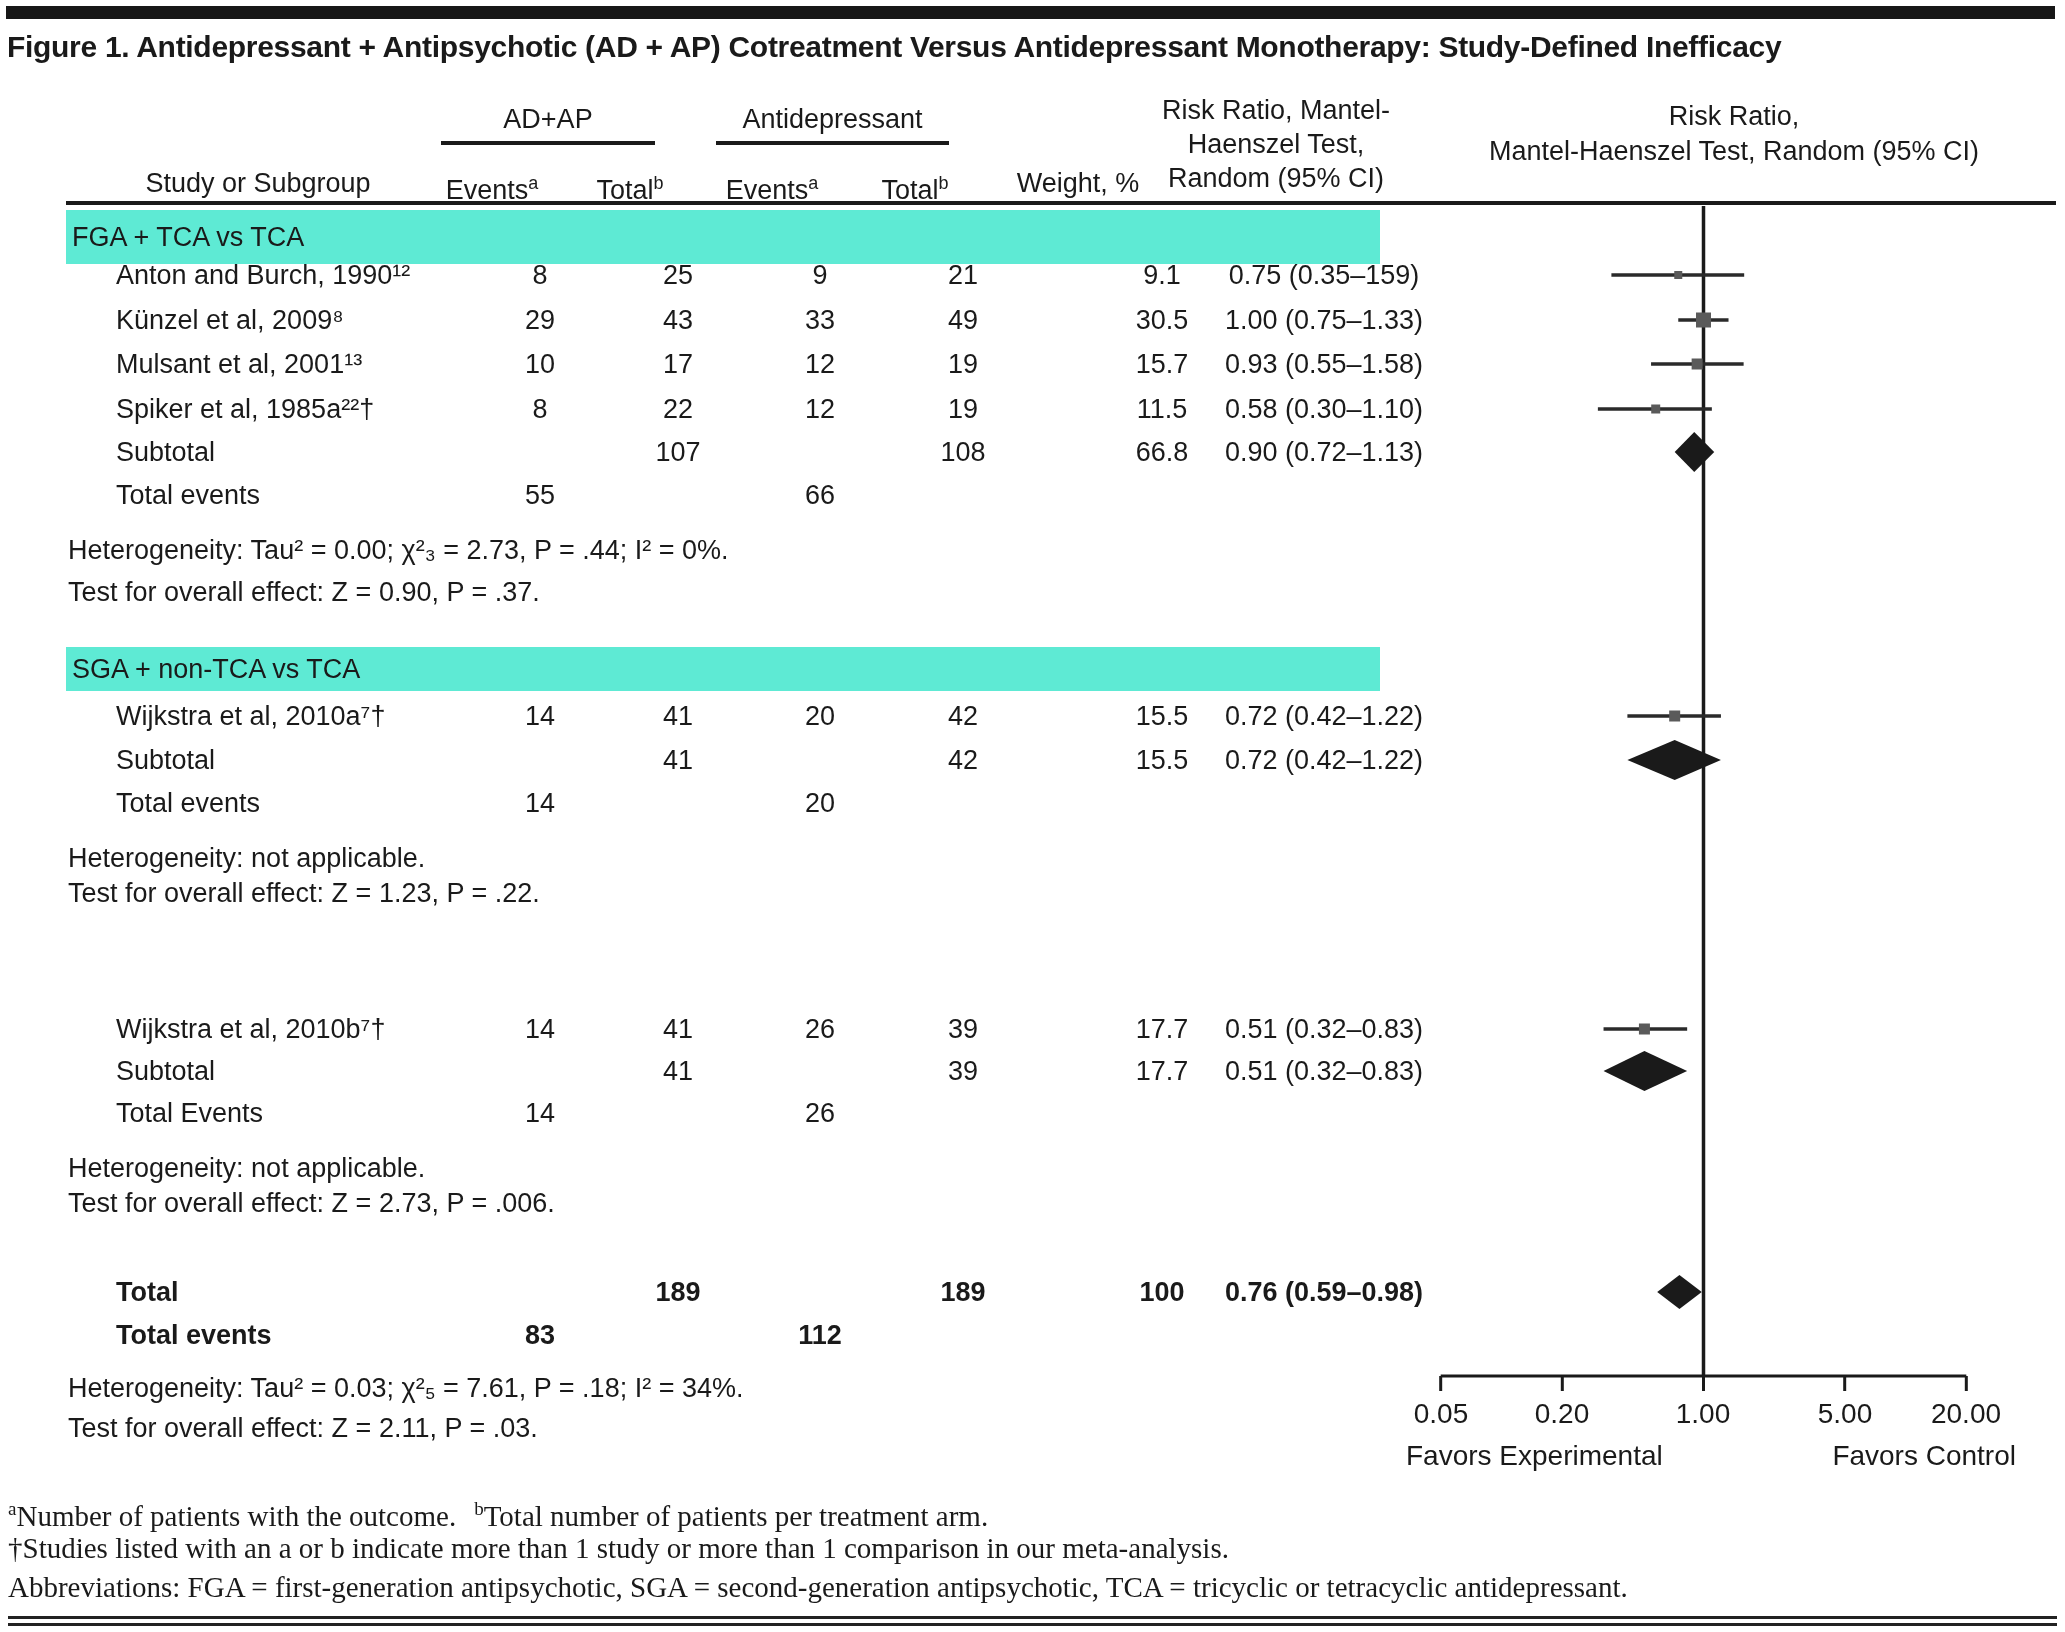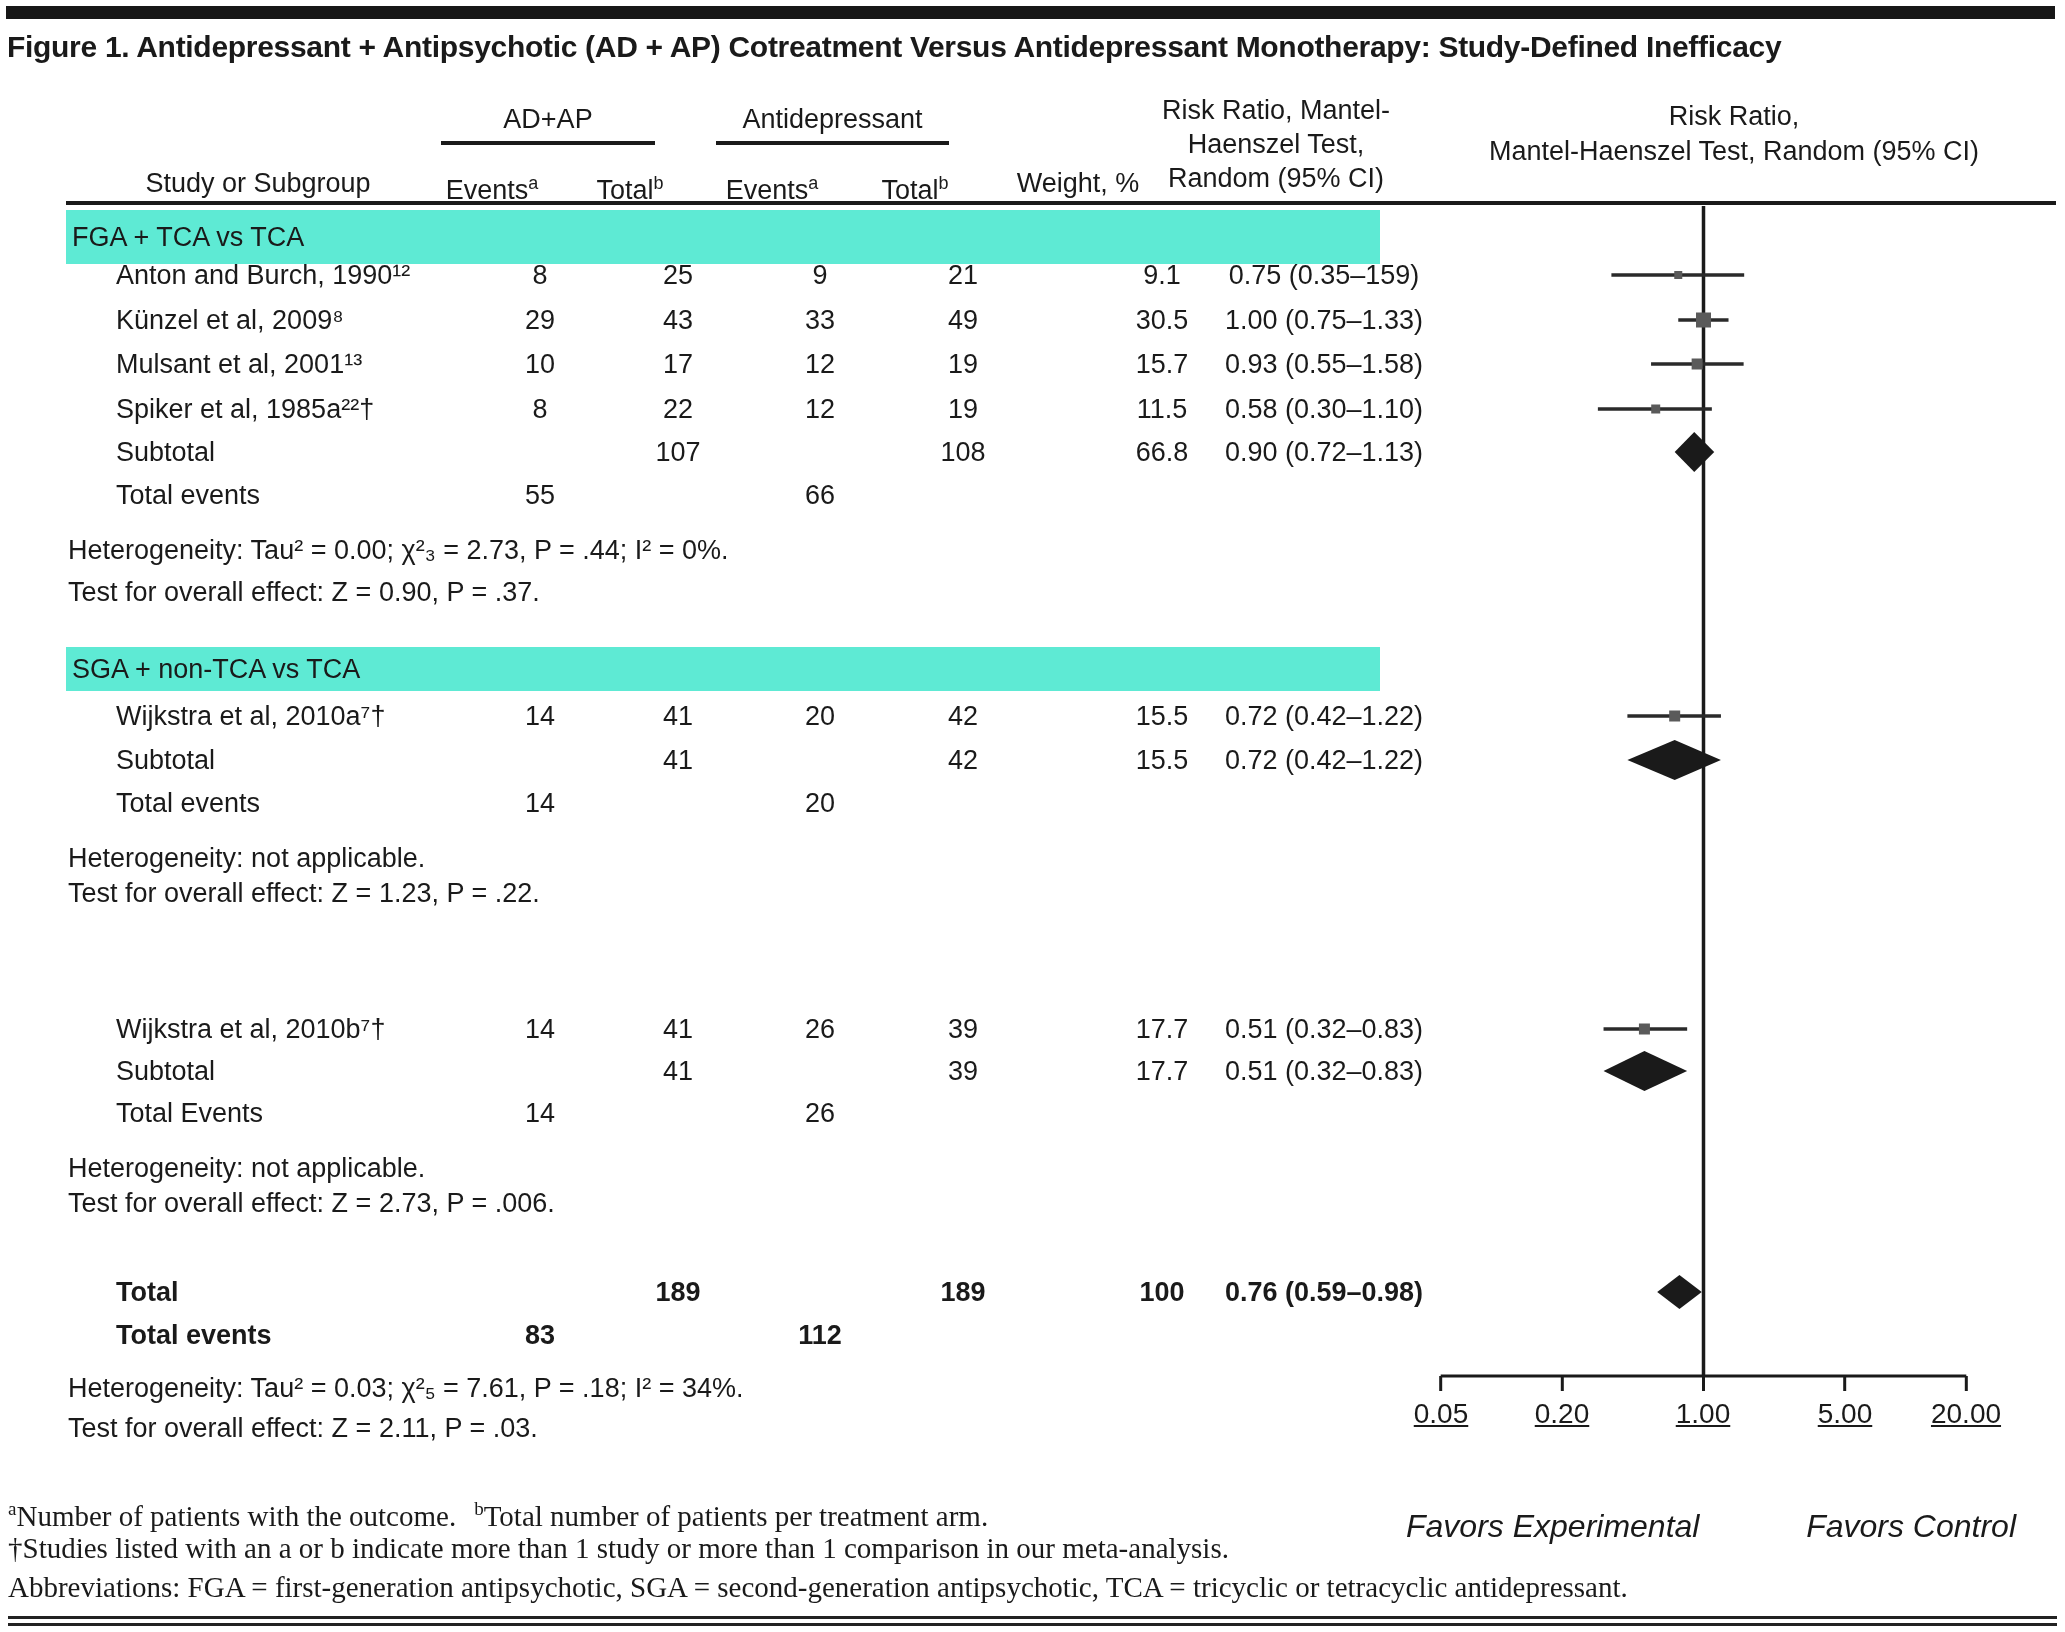--- a/index.html
+++ b/index.html
@@ -34,23 +34,23 @@
   .row span{position:absolute;top:0;white-space:nowrap;}
   .c-study{left:68px;width:380px;}
   .c-e1{left:427px;width:130px;text-align:center;}
   .c-t1{left:565px;width:130px;text-align:center;}
   .c-e2{left:707px;width:130px;text-align:center;}
   .c-t2{left:850px;width:130px;text-align:center;}
   .c-w{left:1044px;width:140px;text-align:center;}
   .c-rr{left:1126px;width:300px;text-align:center;}
   .stat{left:68px;font-size:27px;line-height:34px;white-space:nowrap;}
   .bold{font-weight:700;}
-  .tick{top:1398px;width:120px;text-align:center;font-size:28px;white-space:nowrap;text-decoration:underline;}
+  .tick{top:1398px;width:120px;text-align:center;font-size:28px;white-space:nowrap;}
   .t0{left:1381px;} .t1{left:1502px;} .t2{left:1643px;} .t3{left:1785px;} .t4{left:1906px;}
-  .favors{top:1508px;font-size:32px;white-space:nowrap;font-style:italic;}
+  .favors{top:1440px;font-size:28px;white-space:nowrap;}
   .favL{left:1406px;}
   .favR{left:1700px;width:316px;text-align:right;}
   .fnote{left:8px;font-family:"Liberation Serif",serif;font-size:29px;line-height:38px;white-space:nowrap;}
   .fn1{top:1490px;} .fn2{top:1529px;} .fn3{top:1568px;text-align:right;}
   sup.f{font-size:19px;}
   .supb{margin-left:18px;}
   .brule-a{left:8px;top:1616px;width:2049px;height:3px;background:#222;}
   .brule-b{left:8px;top:1623px;width:2049px;height:3px;background:#222;}
   #forest-svg{position:absolute;left:1380px;top:190px;}
 </style>

